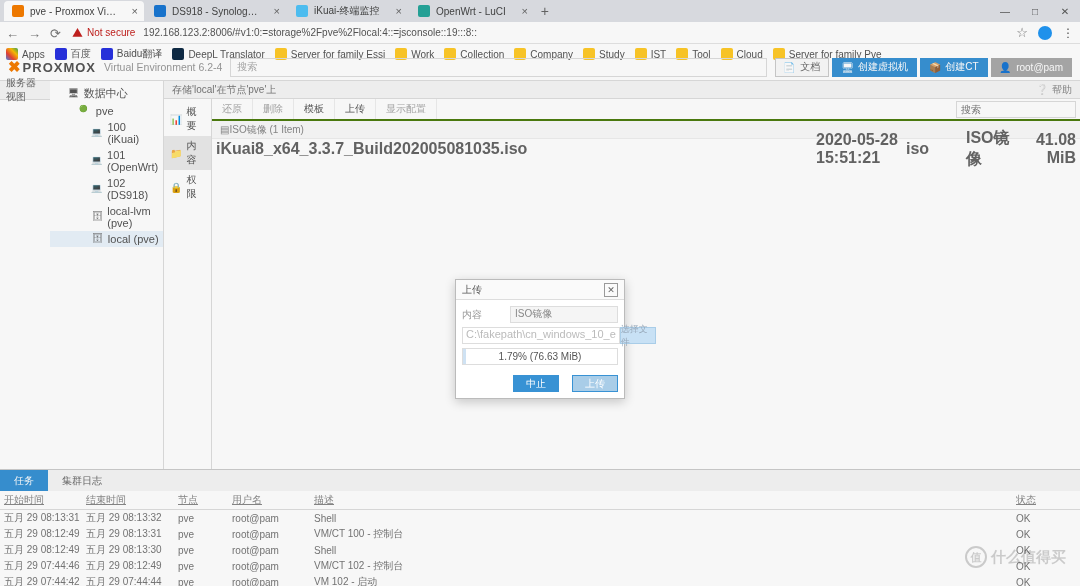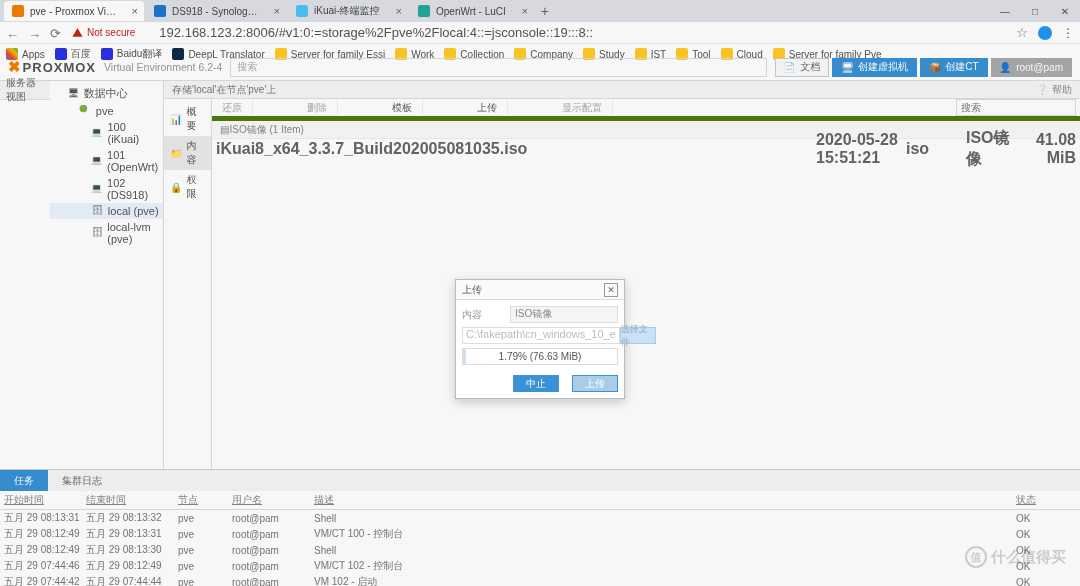--- a/index.html
+++ b/index.html
@@ -18,21 +18,21 @@
 .tab .close { position: absolute; right: 6px; font-size: 11px; color: #666; }
 .tab .title { white-space: nowrap; overflow: hidden; text-overflow: ellipsis; }
 .new-tab-btn { width: 18px; height: 18px; display: flex; align-items: center; justify-content: center; color: #666; font-size: 14px; }
 .window-controls { position: absolute; right: 0; top: 0; display: flex; }
 .window-controls .wc { width: 30px; height: 22px; display: flex; align-items: center; justify-content: center; font-size: 10px; color: #555;}
 
 .addr-bar { height: 22px; background: #fff; display: flex; align-items: center; padding: 0 6px; gap: 8px; border-bottom: 1px solid #e5e5e5;}
 .nav-btn { width: 14px; height: 14px; color: #777; font-size: 13px; }
 .secure { display: flex; align-items: center; gap: 4px; color: #c5221f; font-size: 10px;}
 .secure svg { width: 11px; height: 11px; }
-.url { flex: 1; color: #555; font-size: 13px; margin-left: 16px; }
+.url { flex: 1; color: #555; font-size: 10px; }
 .chrome-icons { display: flex; gap: 10px; align-items: center;}
 .chrome-icons .star { font-size: 13px; color: #777;}
 .user-avatar { width: 14px; height: 14px; background: #2196f3; border-radius: 50%; }
 
 .bookmarks { height: 21px; background: #fff; display: flex; align-items: center; padding: 0 6px; gap: 10px; font-size: 10px; color: #555; border-bottom: 1px solid #ddd;}
 .bm { display: flex; align-items: center; gap: 4px;}
 .bm .fi { width: 12px; height: 12px; border-radius: 2px;}
 .bm .fi.apps { background: linear-gradient(45deg,#4285f4,#ea4335,#fbbc05,#34a853);}
 .bm .fi.baidu { background: #2932e1;}
 .bm .fi.deepl { background: #0f2b46;}
@@ -66,21 +66,21 @@
 .ti-icon.storage::before { content:'🗄'; font-size:9px;}
 
 .center-panel { flex:1; display:flex; flex-direction:column;}
 .location-bar { height:18px; background:#f5f5f5; border-bottom:1px solid #ddd; padding:0 8px; font-size:10px; color:#777; display:flex; align-items:center; justify-content: space-between; gap: 12px;}
 .help-link { color:#888;}
 .content-row { flex:1; display:flex;}
 .sub-nav { width: 48px; border-right:1px solid #ddd; padding: 3px 0;}
 .sub-nav-item { padding: 3px 6px; font-size:10px; color:#555; display:flex; align-items:center; gap:4px;}
 .sub-nav-item.active { background:#eaeaea;}
 .file-area { flex:1; display:flex; flex-direction:column;}
-.toolbar { height: 22px; border-bottom:5px solid #4d7c0f; display:flex; align-items:center;gap:44px;}
+.toolbar { height: 22px; border-bottom:2px solid #4d7c0f; display:flex; align-items:center;}
 .tb-btn { padding: 0 10px; height:100%; display:flex; align-items:center; font-size:10px; color:#aaa; border-right:1px solid #eee;}
 .tb-btn.enabled { color:#555;}
 .tb-search { margin-left: auto; width:120px; height:17px; border:1px solid #ddd; font-size:10px; padding:0 4px; margin-right: 4px;}
 .col-headers { height:20px; display:flex; border-bottom:1px solid #ddd; font-size:10px; color:#888; align-items:center; padding: 0 4px;}
 .col-name { flex:1;}
 .col-date { width: 90px;}
 .col-fmt { width: 60px;}
 .col-type { width: 50px;}
 .col-size { width: 60px; text-align: right;}
 .group-row { height: 18px; background:#f9f9f9; display:flex; align-items:center; padding:0 8px; font-size:10px; color:#888; border-bottom:1px solid #eee;}
@@ -274,27 +274,27 @@
           <span>100 (iKuai)</span>
         </div>
       <div class="tree-item l3">
           <span class="ti-icon vm"></span>
           <span>101 (OpenWrt)</span>
         </div>
       <div class="tree-item l3">
           <span class="ti-icon vm"></span>
           <span>102 (DS918)</span>
         </div>
+      <div class="tree-item l3">
+          <span class="ti-icon storage"></span>
+          <span>local-lvm (pve)</span>
+        </div>
       <div class="tree-item l3 sel">
           <span class="ti-icon storage"></span>
           <span>local (pve)</span>
-        </div>
-      <div class="tree-item l3">
-          <span class="ti-icon storage"></span>
-          <span>local-lvm (pve)</span>
         </div>
     </div>
   </div>
 
   <div class="center-panel">
     <div class="location-bar">
       <span>存储'local'在节点'pve'上</span>
       <span class="help-link">❔ <span>帮助</span></span>
     </div>
     <div class="content-row">

